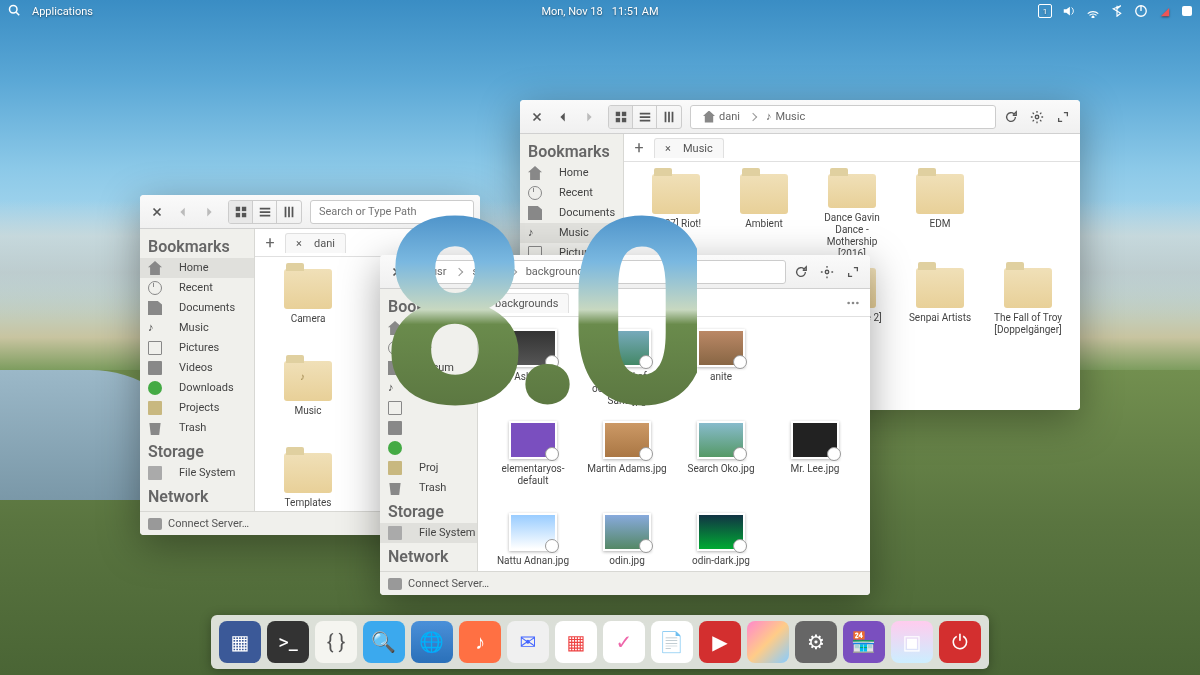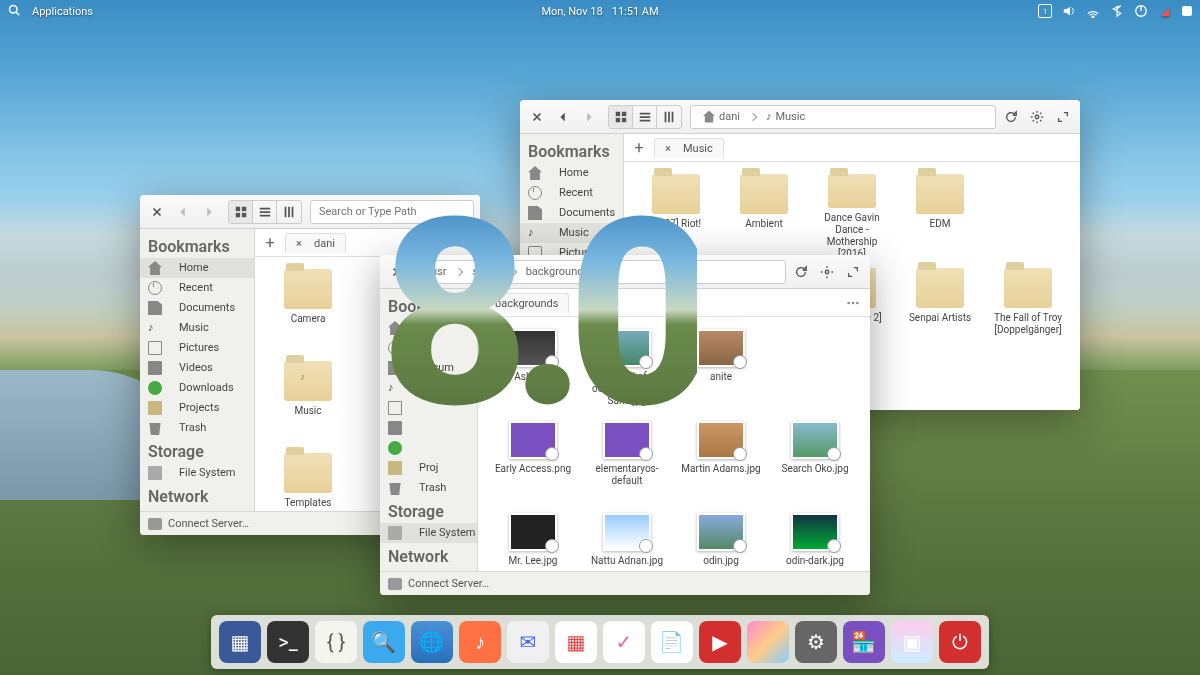--- a/index.html
+++ b/index.html
@@ -465,24 +465,20 @@
           </div>
         <div class="item">
             <div class="img-ic" style="background:linear-gradient(#7ab,#486)"></div>
             <span class="item-label">A Trail of ootprints In The Sand.jpg</span>
           </div>
         <div class="item">
             <div class="img-ic" style="background:linear-gradient(#b86,#864)"></div>
             <span class="item-label">anite</span>
           </div>
         <div style="visibility:hidden"></div>
-        <div class="item">
-            <div class="img-ic" style="background:#7a4fbf"></div>
-            <span class="item-label">Early Access.png</span>
-          </div>
         <div class="item">
             <div class="img-ic" style="background:#7a4fbf"></div>
             <span class="item-label">elementaryos-default</span>
           </div>
         <div class="item">
             <div class="img-ic" style="background:linear-gradient(#c96,#a74)"></div>
             <span class="item-label">Martin Adams.jpg</span>
           </div>
         <div class="item">
             <div class="img-ic" style="background:linear-gradient(#8bc,#596)"></div>

